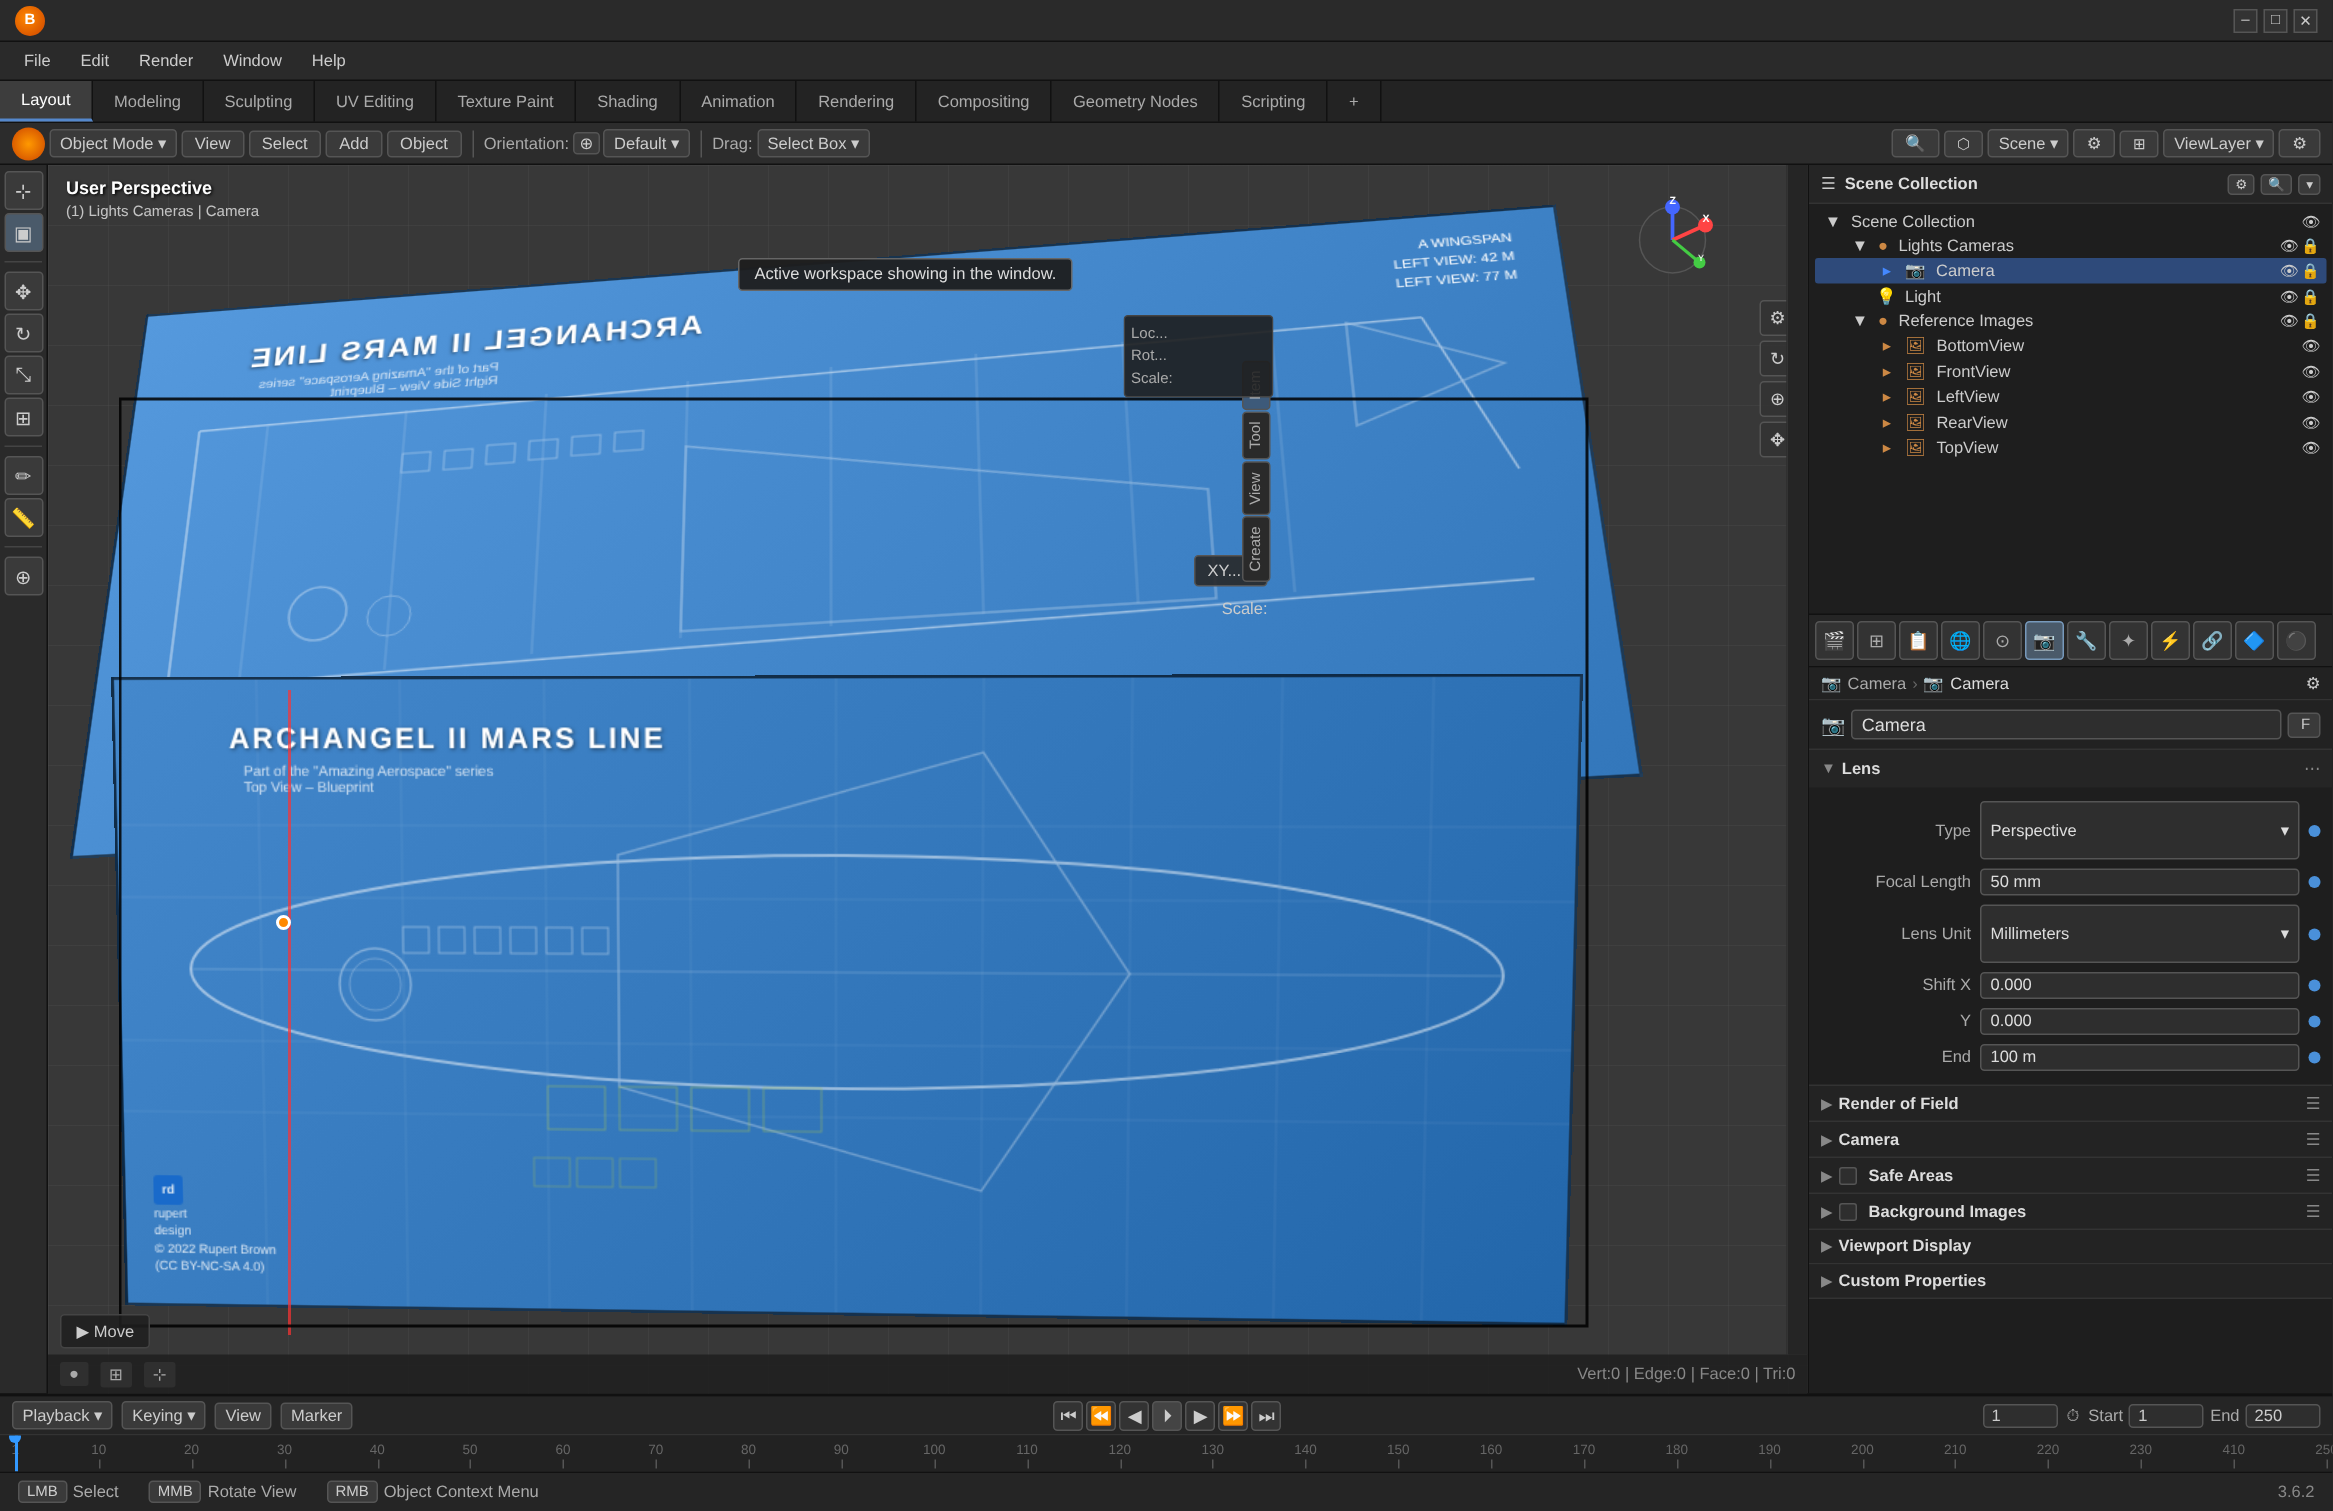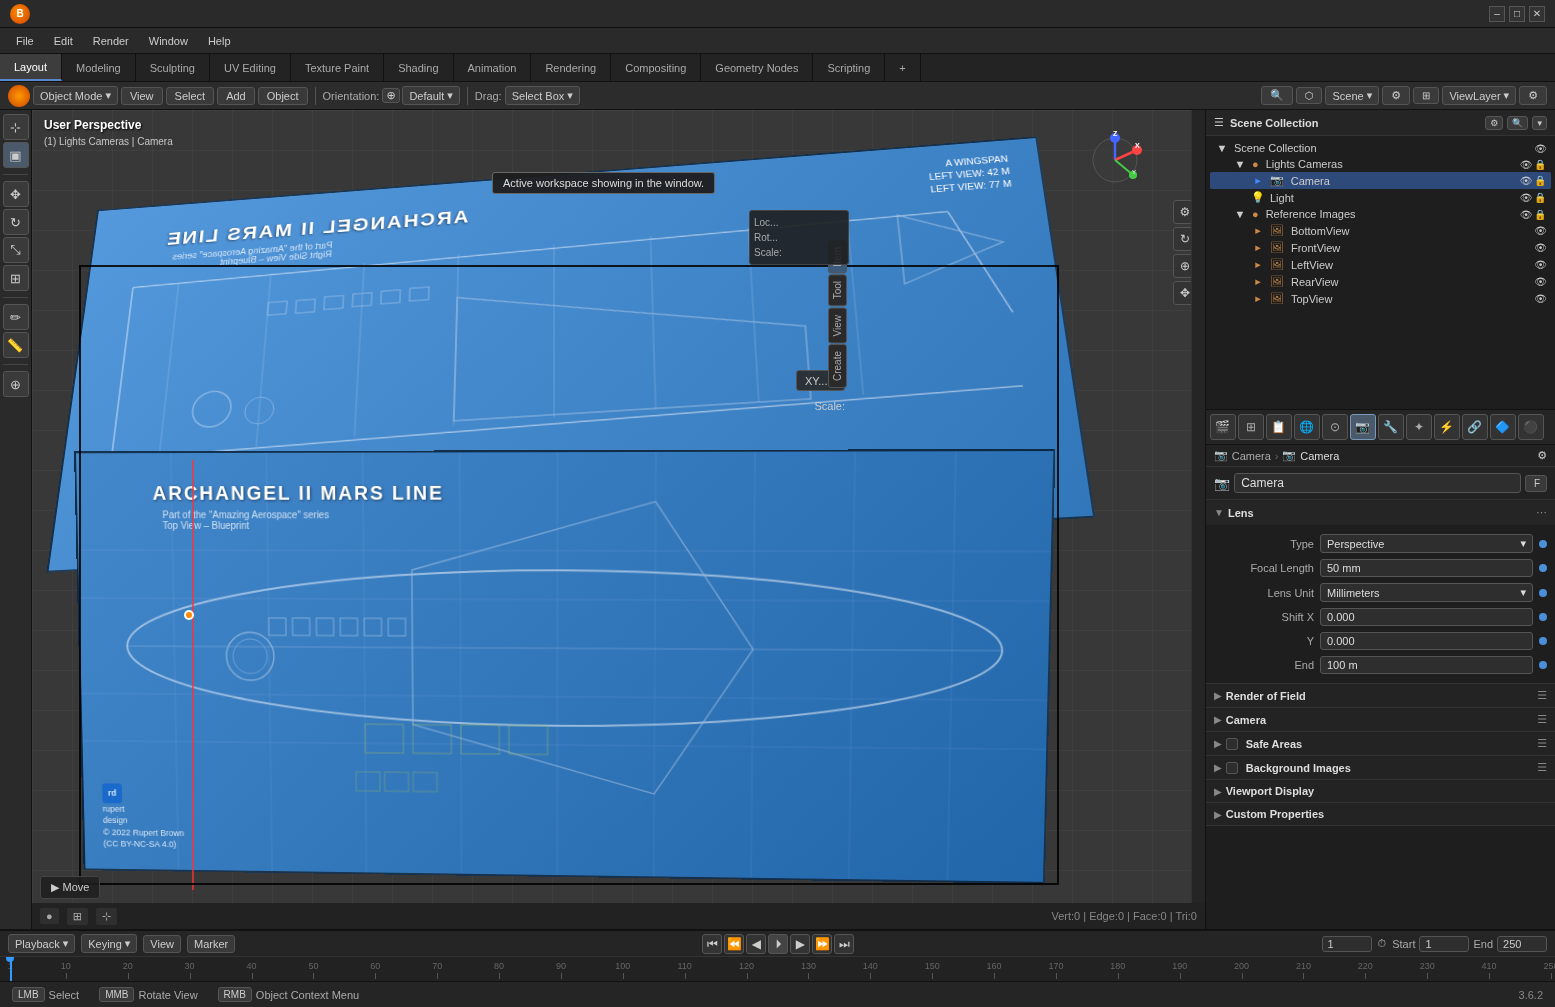--- a/index.html
+++ b/index.html
@@ -367,21 +367,21 @@
       width: 8px; height: 8px;
       background: #4a90d9;
       border-radius: 50%;
       flex-shrink: 0;
     }
     .prop-dropdown {
       display: flex; align-items: center;
       background: #2e2e2e;
       border: 1px solid #555;
       border-radius: 3px;
-      padding: 2px 6px;
+      padding: 12px 6px;
       font-size: 11px;
       color: #ddd;
       flex: 1;
       cursor: pointer;
       justify-content: space-between;
     }
 
     
     #camera-name-row {
       display: flex;

